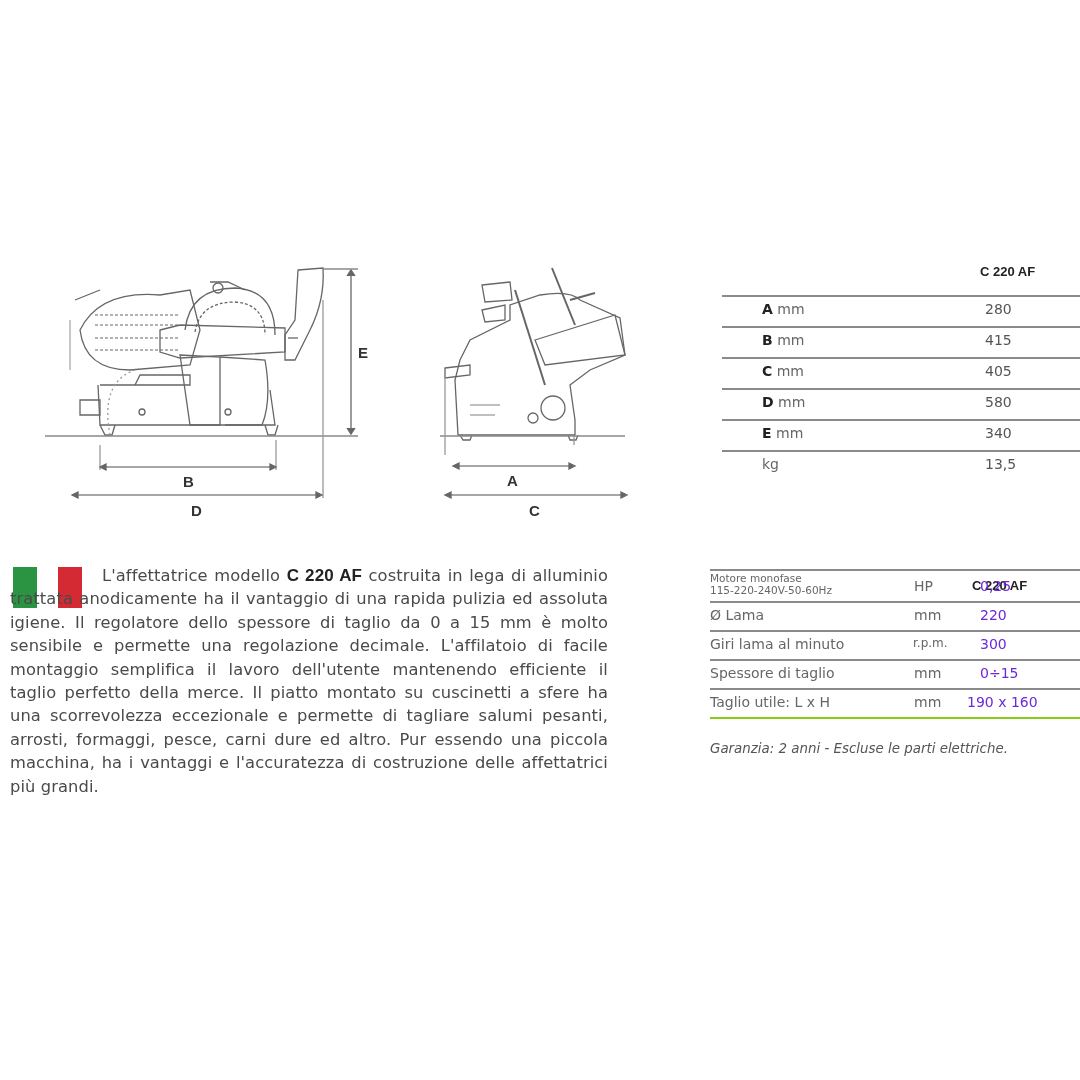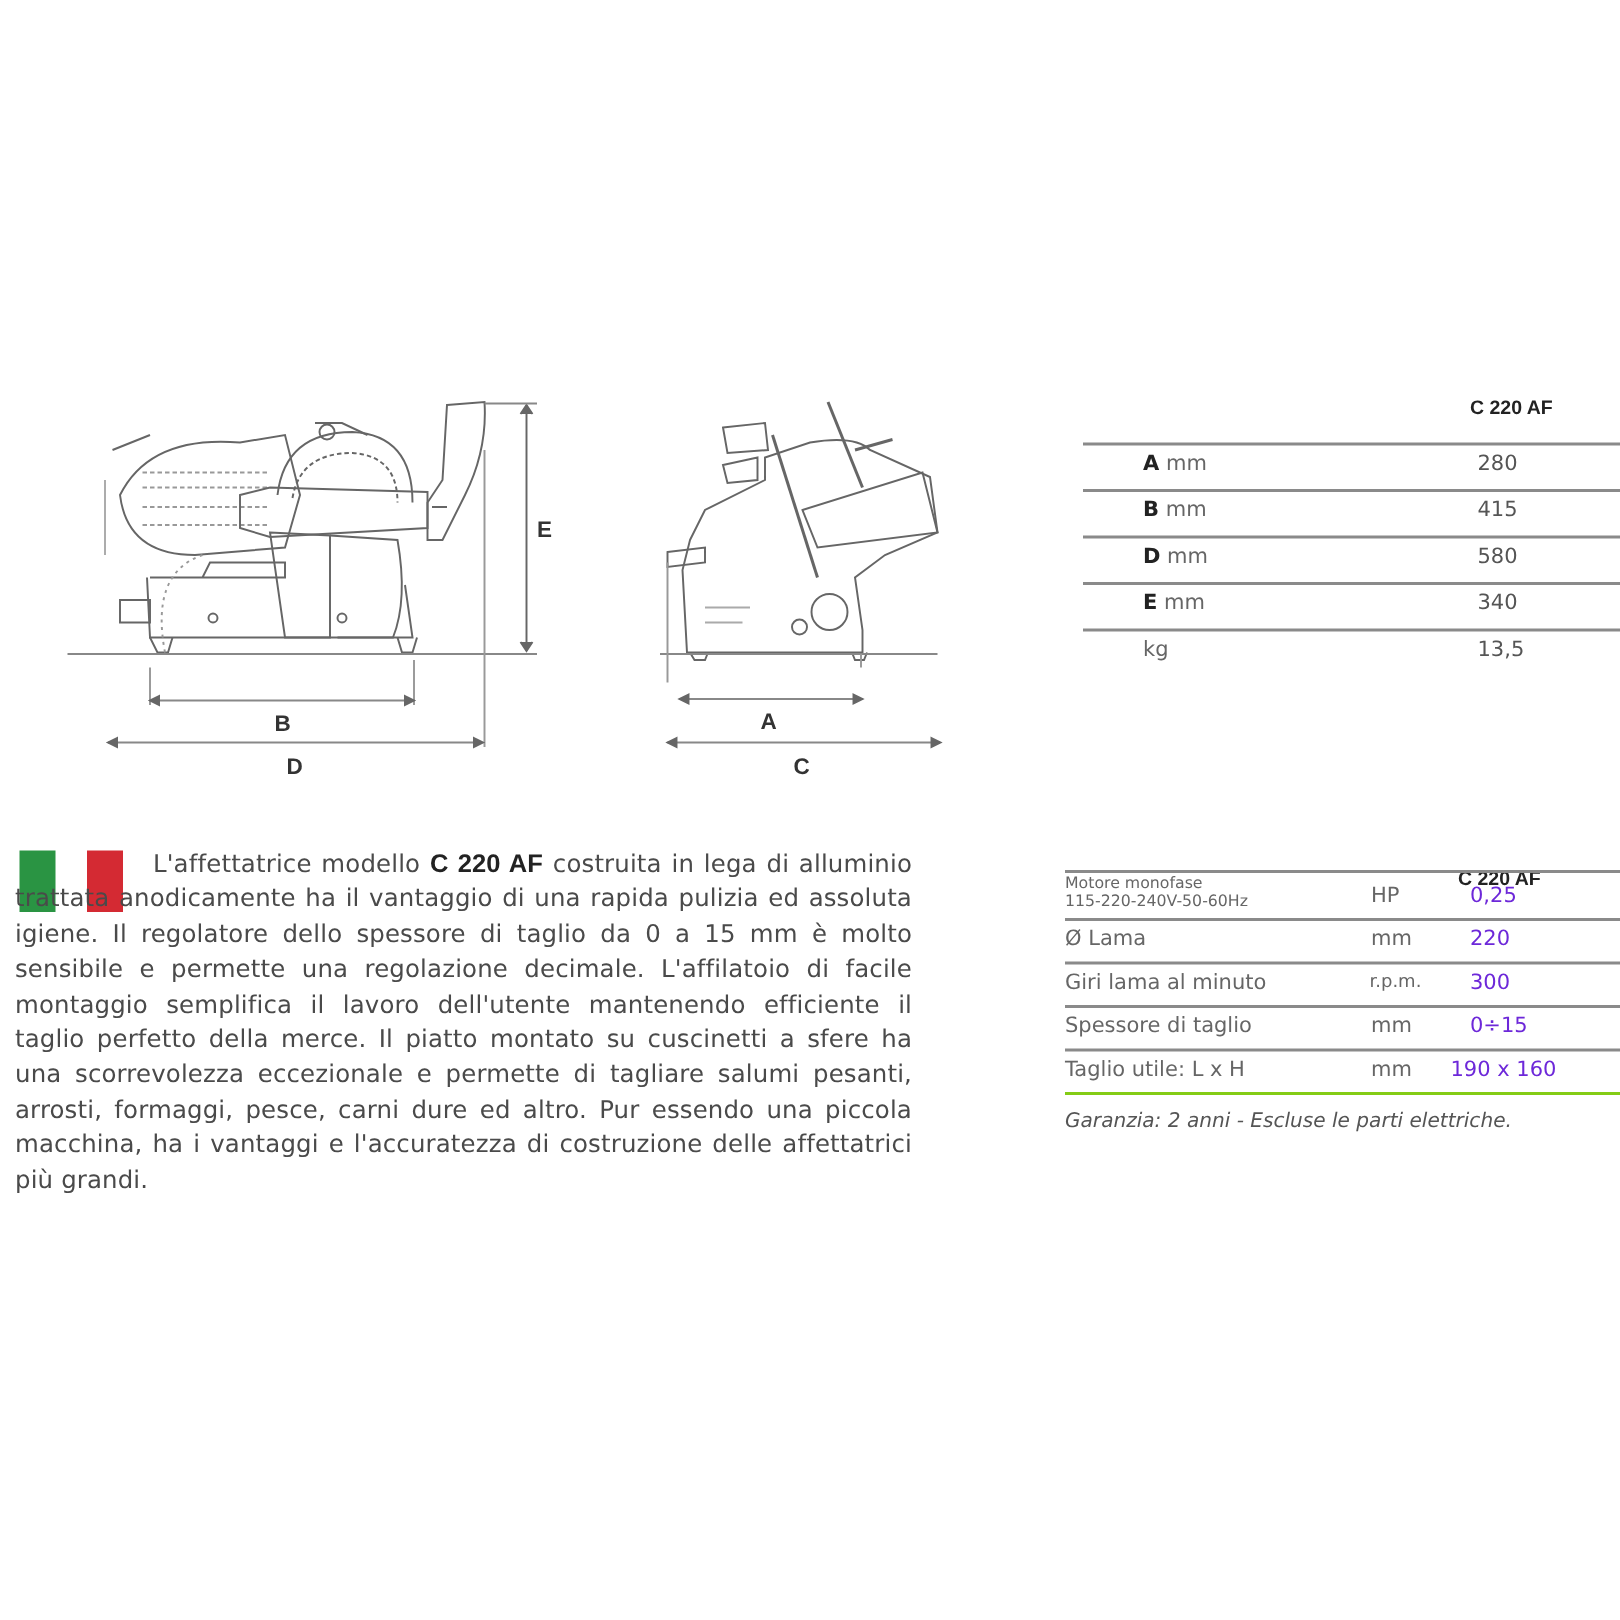--- a/index.html
+++ b/index.html
@@ -39,33 +39,33 @@
     
     .tech { position: absolute; left: 710px; top: 562px; width: 370px; }
     .tech-title {
       font-family: "Liberation Sans", sans-serif; font-weight: bold; font-style: italic;
       font-size: 14.5px; line-height: 16px; color: #333; width: 180px; padding-top: 2px;
     }
     .tech-model {
       position: absolute; left: 262px; top: 16px;
       font-family: "Liberation Sans", sans-serif; font-weight: bold; font-size: 13px; color: #222;
     }
-    .tech-rows { margin-top: 18px; }
+    .tech-rows { margin-top: 7px; }
     .tech-row { position: relative; height: 27px; border-top: 2px solid #8a8a8a; }
     .tech-row.tall { height: 30px; }
     .tech-row.end { border-bottom: 2px solid #84cc16; }
     .tech-row .p { position: absolute; left: 0; top: 4px; font-size: 14px; color: #666; }
     .tech-row .p.small { top: 1px; font-size: 10.5px; line-height: 12px; }
     .tech-row .u { position: absolute; left: 204px; top: 4px; font-size: 14px; color: #666; }
     .tech-row.tall .u, .tech-row.tall .v { top: 7px; text-align: center; }
     .tech-row .u.rpm { left: 203px; font-size: 12px; }
     .tech-row .v { position: absolute; left: 270px; top: 4px; font-size: 14px; color: #6d28d9; }
     .tech-row .v.wide { left: 257px; }
     .warranty {
-      margin-top: 10px; font-size: 13.4px; font-style: italic; color: #555; white-space: nowrap;
+      margin-top: 22px; font-size: 13.4px; font-style: italic; color: #555; white-space: nowrap;
     }
   </style>
 </head>
 <body>
 
 <div class="drawing" style="left:40px; top:260px;">
   <svg width="330" height="270" viewBox="0 0 330 270" fill="none" stroke="#666" stroke-width="1.3">
 
     <path d="M40 70 Q60 30 120 35 L150 30 L160 70 L150 105 L90 110 Q45 110 40 70 Z"></path>
     <path d="M55 55 L140 55 M55 65 L140 65 M55 78 L140 78 M55 90 L140 90" stroke-dasharray="3,2" stroke="#999"></path>
@@ -146,20 +146,24 @@
   </div>
   <div class="dim-row">
     <span class="lbl"><b>A</b> <span>mm</span></span>
     <span class="val">280</span>
   </div>
   <div class="dim-row">
     <span class="lbl"><b>B</b> <span>mm</span></span>
     <span class="val">415</span>
   </div>
   <div class="dim-row">
+    <span class="lbl"><b>C</b> <span>mm</span></span>
+    <span class="val">405</span>
+  </div>
+  <div class="dim-row">
     <span class="lbl"><b>D</b> <span>mm</span></span>
     <span class="val">580</span>
   </div>
   <div class="dim-row">
     <span class="lbl"><b>E</b> <span>mm</span></span>
     <span class="val">340</span>
   </div>
   <div class="dim-row last">
     <span class="lbl"><span>kg</span></span>
     <span class="val">13,5</span>

